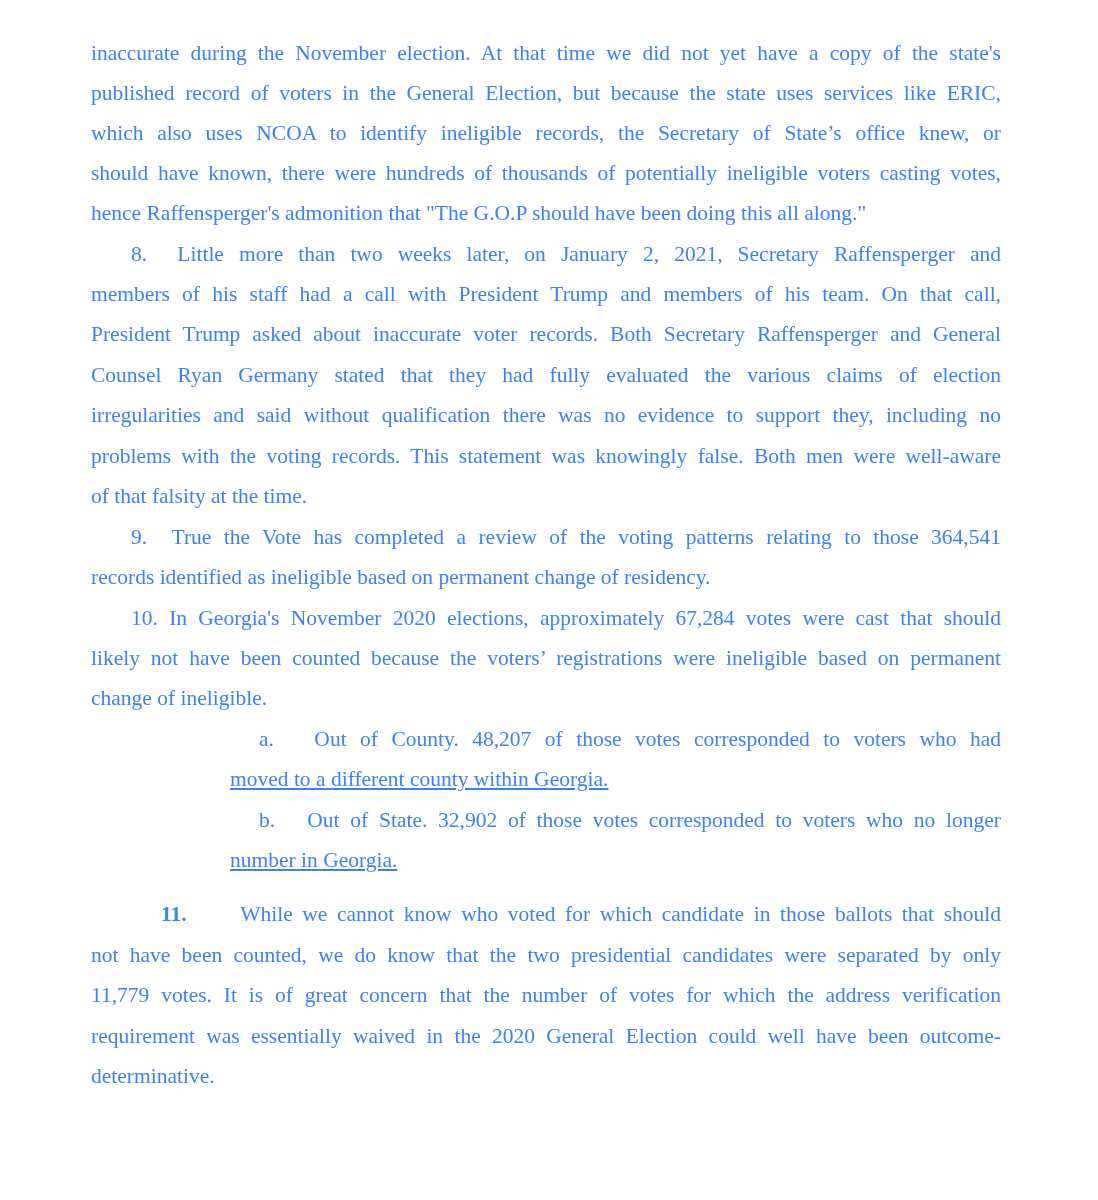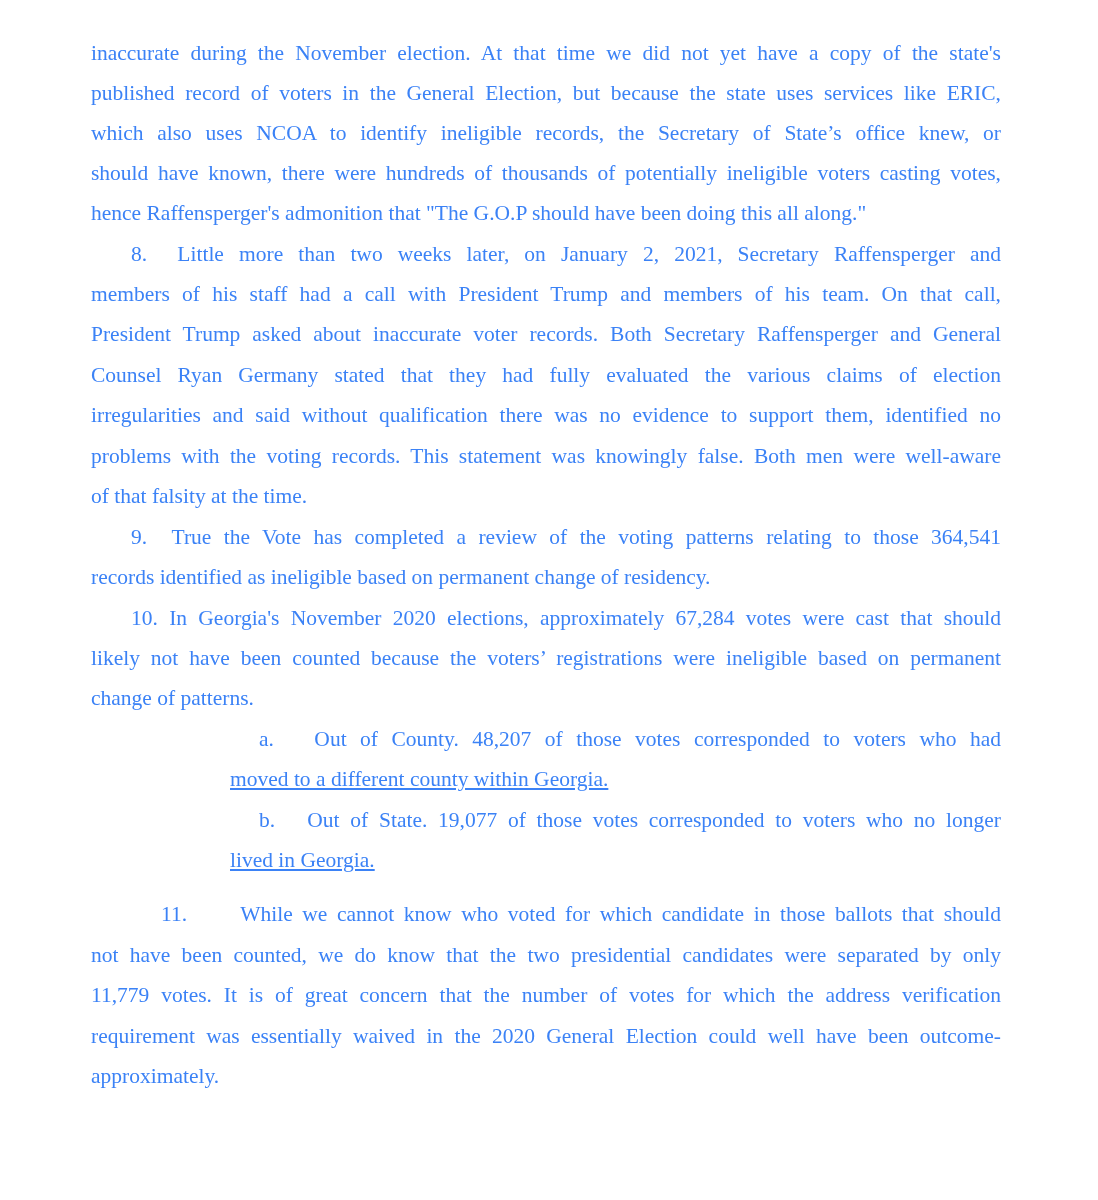--- a/index.html
+++ b/index.html
@@ -18,21 +18,21 @@
     white-space: nowrap;
     text-align: justify;
     text-align-last: justify;
   }
   .line.last { text-align-last: left; }
   .line.ind { left: 131px; width: 870px; }
   .line.sub { left: 230px; width: 771px; text-decoration: underline; }
   .line.subfirst { left: 259px; width: 742px; }
   .line.p11first { left: 161px; width: 840px; }
   .marker { display: inline-block; }
-  .marker.p11 { width: 70px; }
+  .marker.p11 { width: 70px; font-weight: bold; }
   b { font-weight: normal; }
 </style>
 </head>
 <body>
 
 <div class="page">
 
   <div>
     <div class="line" style="top:38px">inaccurate during the November election. At that time we did not yet have a copy of the state's</div>
     <div class="line" style="top:78px">published record of voters in the General Election, but because the state uses services like ERIC,</div>
@@ -42,62 +42,62 @@
   </div>
 
   <div>
     <div class="line ind" style="top:239px">
       <span class="marker">8.</span>&nbsp;
       <span>Little more than two weeks later, on January 2, 2021, Secretary Raffensperger and</span>
     </div>
     <div class="line" style="top:279px">members of his staff had a call with President Trump and members of his team. On that call,</div>
     <div class="line" style="top:319px">President Trump asked about inaccurate voter records. Both Secretary Raffensperger and General</div>
     <div class="line" style="top:360px">Counsel Ryan Germany stated that they had fully evaluated the various claims of election</div>
-    <div class="line" style="top:400px">irregularities and said without qualification there was no evidence to support them, identified no</div>
+    <div class="line" style="top:400px">irregularities and said without qualification there was no evidence to support they, including no</div>
     <div class="line" style="top:441px">problems with the voting records. This statement was knowingly false. Both men were well-aware</div>
     <div class="line last" style="top:481px">of that falsity at the time.</div>
   </div>
 
   <div>
     <div class="line ind" style="top:522px">
       <span class="marker">9.</span>&nbsp;
       <span>True the Vote has completed a review of the voting patterns relating to those 364,541</span>
     </div>
     <div class="line last" style="top:562px">records identified as ineligible based on permanent change of  residency.</div>
   </div>
 
   <div>
     <div class="line ind" style="top:603px">
       <span class="marker">10.</span>
       <span>In Georgia's November 2020 elections, approximately 67,284 votes were cast that should</span>
     </div>
     <div class="line" style="top:643px">likely not have been counted because the voters’ registrations were ineligible based on permanent</div>
-    <div class="line last" style="top:683px">change of patterns.</div>
+    <div class="line last" style="top:683px">change of ineligible.</div>
 
     <div>
       <div class="line subfirst" style="top:724px">
         <span class="marker">a.</span>&nbsp;&nbsp;
         <b>Out of County</b><span>. 48,207 of those votes corresponded to voters who had</span>
       </div>
       <div class="line sub last" style="top:764px">moved to a different county within Georgia.</div>
     </div>
 
     <div>
       <div class="line subfirst" style="top:805px">
         <span class="marker">b.</span>&nbsp;&nbsp;
-        <b>Out of State</b><span>. 19,077 of those votes corresponded to voters who no longer</span>
+        <b>Out of State</b><span>. 32,902 of those votes corresponded to voters who no longer</span>
       </div>
-      <div class="line sub last" style="top:845px">lived in Georgia.</div>
+      <div class="line sub last" style="top:845px">number in Georgia.</div>
     </div>
   </div>
 
   <div>
     <div class="line p11first" style="top:899px">
       <span class="marker p11">11.</span>
       <span>While we cannot know who voted for which candidate in those ballots that should</span>
     </div>
     <div class="line" style="top:940px">not have been counted, we do know that the two presidential candidates were separated by only</div>
     <div class="line" style="top:980px">11,779 votes. It is of great concern that the number of votes for which the address verification</div>
     <div class="line" style="top:1021px">requirement was essentially waived in the 2020 General Election could well have been outcome-</div>
-    <div class="line last" style="top:1061px">approximately.</div>
+    <div class="line last" style="top:1061px">determinative.</div>
   </div>
 
 </div>
 
 </body></html>

